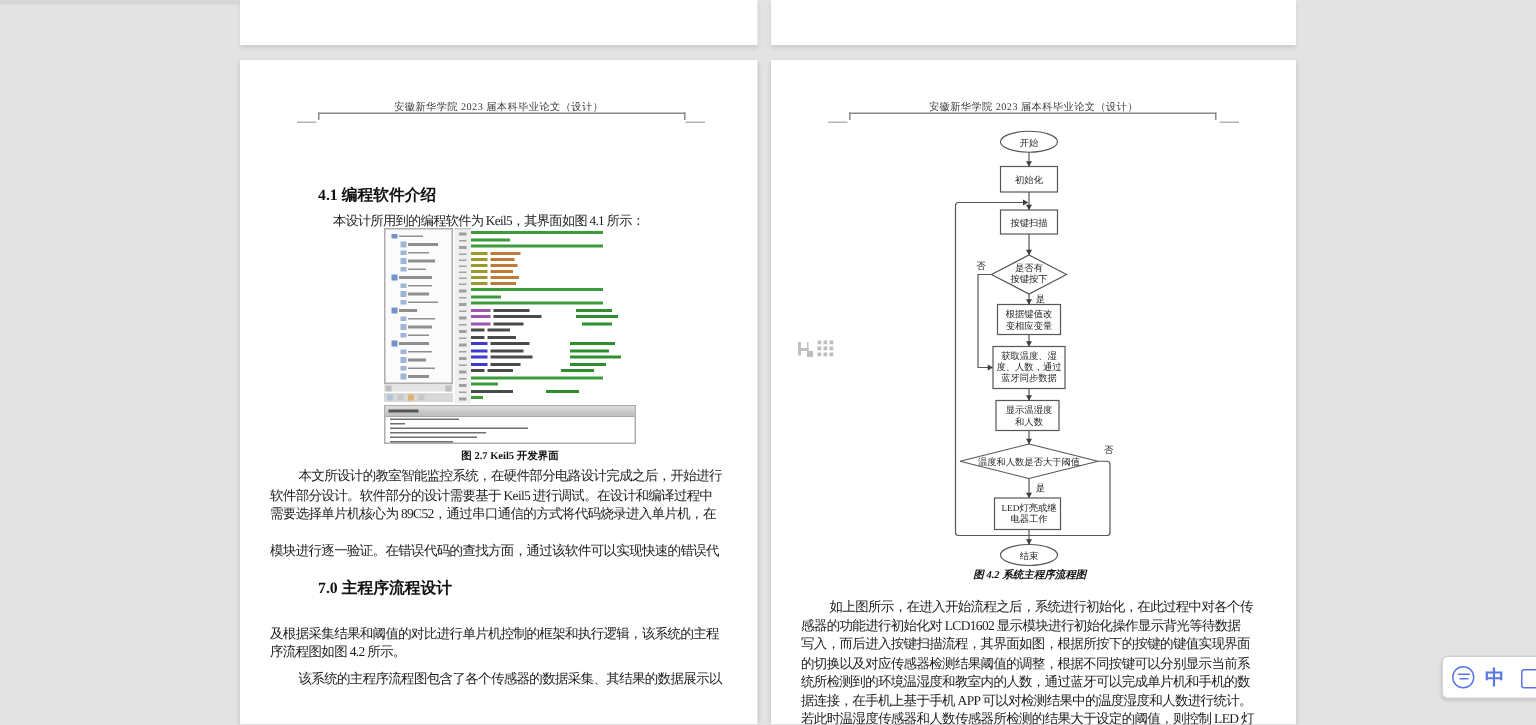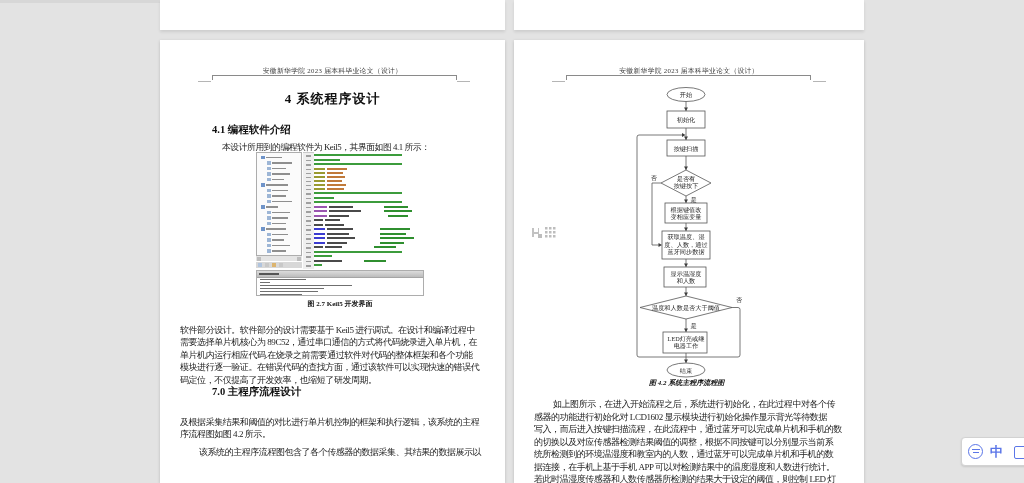--- a/index.html
+++ b/index.html
@@ -46,21 +46,20 @@
 
 <div class="page" style="left:160px;top:40px;width:345px;height:443px;">
 
   <div class="hdr" style="top:26px;">安徽新华学院 2023 届本科毕业论文（设计）</div>
   <div class="rule" style="left:52px;top:35px;width:245px;height:1px;"></div>
   <div class="rule" style="left:52px;top:35px;width:1px;height:5px;"></div>
   <div class="rule" style="left:296px;top:35px;width:1px;height:5px;"></div>
   <div class="mark" style="left:38px;top:41px;width:13px;height:1px;"></div>
   <div class="mark" style="left:297px;top:41px;width:13px;height:1px;"></div>
 
-  <div class="chapter" style="top:50px;">4  系统程序设计</div>
 
   <div class="section" style="left:52px;top:83px;">4.1  编程软件介绍</div>
 
   <div class="bline" style="left:62px;top:102px;font-size:8.8px;">本设计所用到的编程软件为 Keil5，其界面如图 4.1 所示：</div>
 
   <div id="keil">
     <div id="keil-tree">
         <div style="position: absolute; left: 4px; top: 2.5px; width: 3.5px; height: 3.5px; background: rgb(111, 148, 201);"></div>
         <div style="position: absolute; left: 9px; top: 3.5px; width: 16px; height: 1.8px; background: rgb(143, 143, 143);"></div>
         <div style="position: absolute; left: 10px; top: 8px; width: 3.5px; height: 3.5px; background: rgb(157, 182, 214);"></div>
@@ -196,25 +195,24 @@
         <div style="position: absolute; left: 3px; top: 10.9px; width: 10px; height: 1.4px; background: rgb(111, 111, 111);"></div>
         <div style="position: absolute; left: 3px; top: 13.8px; width: 92px; height: 1.4px; background: rgb(111, 111, 111);"></div>
         <div style="position: absolute; left: 3px; top: 16.7px; width: 64px; height: 1.4px; background: rgb(111, 111, 111);"></div>
         <div style="position: absolute; left: 3px; top: 19.6px; width: 58px; height: 1.4px; background: rgb(111, 111, 111);"></div>
         <div style="position: absolute; left: 3px; top: 22.5px; width: 42px; height: 1.4px; background: rgb(111, 111, 111);"></div>
       </div>
   </div>
 
   <div class="cap" style="left:96px;top:259px;width:168px;">图 2.7  Keil5 开发界面</div>
 
+  <div class="bline" style="left:39px;top:271px;">本文所设计的教室智能监控系统，在硬件部分电路设计完成之后，开始进行</div>
   <div class="bline" style="left:20px;top:283.5px;">软件部分设计。软件部分的设计需要基于 Keil5 进行调试。在设计和编译过程中</div>
   <div class="bline" style="left:20px;top:296px;">需要选择单片机核心为 89C52，通过串口通信的方式将代码烧录进入单片机，在</div>
-  <div class="bline" style="left:20px;top:308.5px;">单片机内运行相应代码.在烧录之前需要通过软件对代码的整体框架和各个功能</div>
   <div class="bline" style="left:20px;top:321px;">模块进行逐一验证。在错误代码的查找方面，通过该软件可以实现快速的错误代</div>
-  <div class="bline" style="left:20px;top:333.5px;">码定位，不仅提高了开发效率，也缩短了研发周期。</div>
 
   <div class="section" style="left:52px;top:345px;">7.0  主程序流程设计</div>
 
   <div class="bline" style="left:39px;top:363px;margin-top:43px;">该系统的主程序流程图包含了各个传感器的数据采集、其结果的数据展示以</div>
   <div class="bline" style="left:20px;top:375.5px;">及根据采集结果和阈值的对比进行单片机控制的框架和执行逻辑，该系统的主程</div>
   <div class="bline" style="left:20px;top:388px;">序流程图如图 4.2 所示。</div>
 </div>
 
 <div class="page" style="left:514px;top:40px;width:350px;height:443px;">
 
@@ -282,21 +280,21 @@
     <text class="fc fc-s" x="176.5" y="161.5">是</text>
     <text class="fc fc-e" x="143" y="139.5">否</text>
     <text class="fc fc-s" x="176.5" y="287.5">是</text>
     <text class="fc fc-s" x="222" y="262">否</text>
   </svg>
 
   <div class="cap" style="left:0;top:338px;width:345px;font-style:italic;">图 4.2  系统主程序流程图</div>
 
   <div class="bline" style="left:39px;top:358px;">如上图所示，在进入开始流程之后，系统进行初始化，在此过程中对各个传</div>
   <div class="bline" style="left:20px;top:370.5px;">感器的功能进行初始化对 LCD1602 显示模块进行初始化操作显示背光等待数据</div>
-  <div class="bline" style="left:20px;top:383px;">写入，而后进入按键扫描流程，在此流程中，通过蓝牙可以完成单片机和手机的数</div>
+  <div class="bline" style="left:20px;top:383px;">写入，而后进入按键扫描流程，其界面如图，根据所按下的按键的键值实现界面</div>
   <div class="bline" style="left:20px;top:408px;">统所检测到的环境温湿度和教室内的人数，通过蓝牙可以完成单片机和手机的数</div>
   <div class="bline" style="left:20px;top:395.5px;">的切换以及对应传感器检测结果阈值的调整，根据不同按键可以分别显示当前系</div>
   <div class="bline" style="left:20px;top:420.5px;">据连接，在手机上基于手机 APP 可以对检测结果中的温度湿度和人数进行统计。</div>
   <div class="bline" style="left:20px;top:433px;">若此时温湿度传感器和人数传感器所检测的结果大于设定的阈值，则控制 LED 灯</div>
 </div>
 
 <div class="abs" style="left:532px;top:226px;width:24px;height:16px;">
   <div class="abs" style="left:0;top:2px;width:1.5px;height:9px;background:#c2c2c2;"></div>
   <div class="abs" style="left:5.5px;top:2px;width:1.5px;height:9px;background:#c2c2c2;"></div>
   <div class="abs" style="left:0;top:6px;width:7px;height:1.5px;background:#c2c2c2;"></div>

